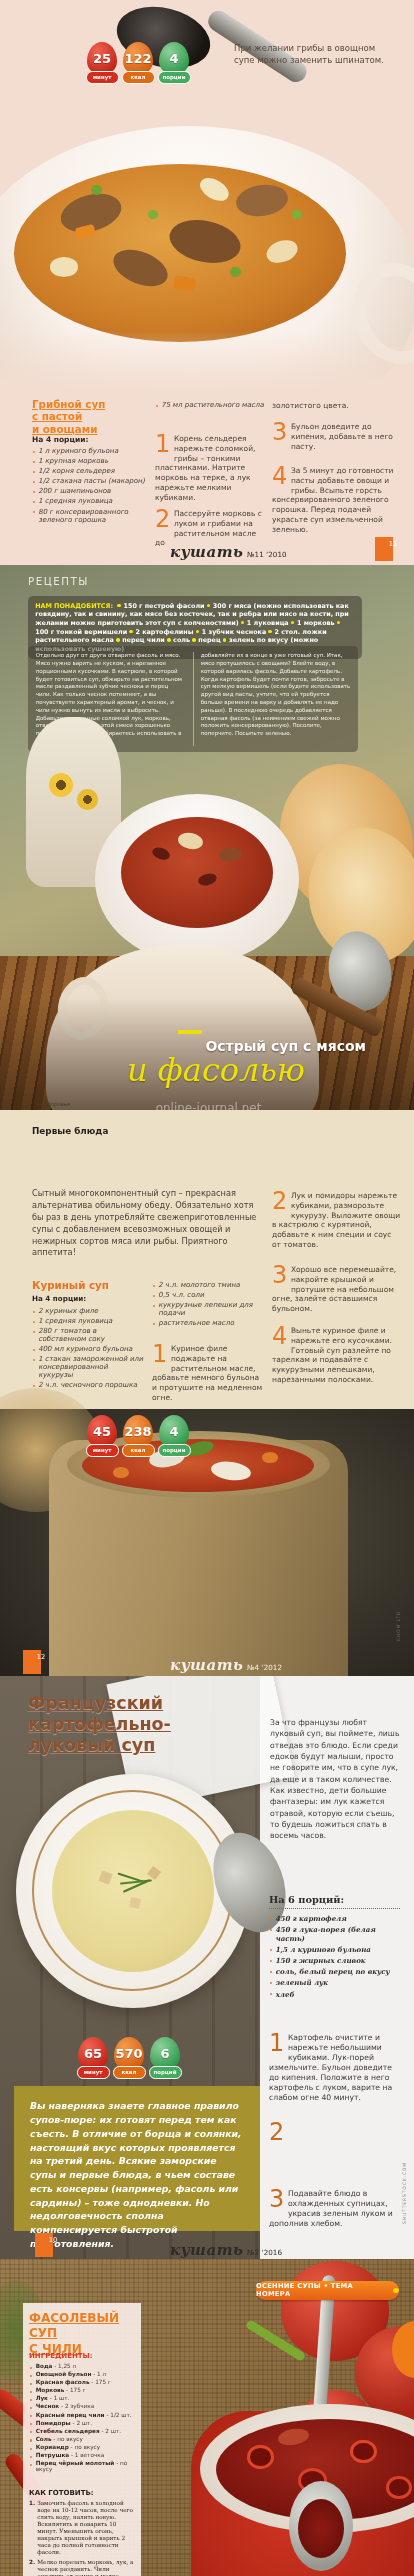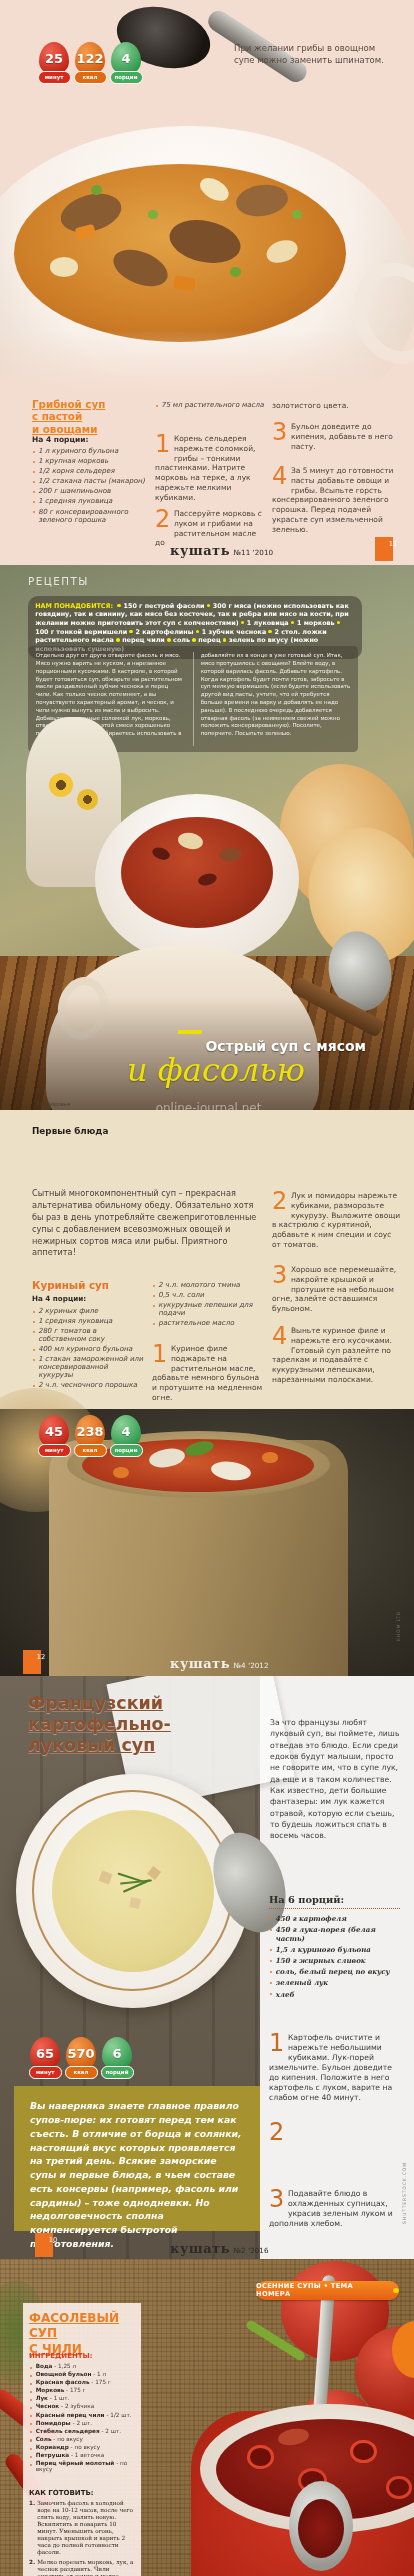--- a/index.html
+++ b/index.html
@@ -2,55 +2,55 @@
 <html style="font-size:8.2px"><head>
 <meta charset="utf-8">
 <style>
   html,body{margin:0;padding:0;background:#777;}
   #canvas{position:relative;width:415px;height:2818px;margin:0 auto;background:#fff;
     font-family:"DejaVu Sans","Liberation Sans",sans-serif;overflow:hidden;}
   .pg{position:absolute;left:0;width:415px;overflow:hidden;}
   .abs{position:absolute;}
   .pre{white-space:pre-line;text-decoration:underline;}
   
-  .egg{position:absolute;width:30px;height:42px;}
+  .egg{position:absolute;width:30px;height:42px;margin-left:48px;}
   .egg-top{position:absolute;top:0;left:0;width:30px;height:33px;border-radius:50% 50% 48% 48%/58% 58% 42% 42%;
     display:flex;align-items:center;justify-content:center;color:#fff;font-size:13px;font-weight:bold;text-shadow:0 0.5px 0.5px rgba(0,0,0,.25);}
   .egg-label{position:absolute;bottom:0;left:-1.5px;right:-1.5px;height:11.3px;border-radius:6.2px;border:1px solid #fff;
     color:#fff;font-size:5.4px;font-weight:bold;display:flex;align-items:center;justify-content:center;}
   .egg.red .egg-top{background:radial-gradient(circle at 35% 28%,#f26352,#c22518 75%);}
   .egg.red .egg-label{background:#d32b1c;}
   .egg.org .egg-top{background:radial-gradient(circle at 35% 28%,#f59a4d,#d55f10 75%);}
   .egg.org .egg-label{background:#e06a12;}
   .egg.grn .egg-top{background:radial-gradient(circle at 35% 28%,#8ed19a,#2f9a4d 75%);}
   .egg.grn .egg-label{background:#45ab5c;}
   
   .step{position:absolute;color:#4a423a;font-size:7.5px;line-height:1.3;}
   .stepnum{float:left;font-size:24px;line-height:.8;color:#e87b28;margin:1px 3.6px 0 0;font-weight:400;}
   ul.bl{list-style:none;margin:0;padding:0;}
   ul.bl li{position:relative;padding-left:6.7px;margin-bottom:2.1px;}
   ul.bl li::before{content:"";position:absolute;left:0.5px;top:3.6px;width:2.1px;height:2.1px;border-radius:50%;background:#e87b28;}
   
   .stamp{position:absolute;font-family:"DejaVu Serif","Liberation Serif",serif;color:#2e2a26;}
-  .stamp .mag{font-weight:bold;font-size:13px;letter-spacing:0.5px;}
+  .stamp .mag{font-weight:bold;font-size:15px;letter-spacing:0.5px;font-style:italic;}
   .stamp .iss{font-family:"DejaVu Sans",sans-serif;font-size:7.2px;margin-left:3.6px;}
   .pagebox{position:absolute;width:14px;height:24px;background:#ee7122;color:#fff;font-size:6.7px;
     display:flex;justify-content:center;padding-top:3.1px;box-sizing:border-box;padding-left:18px;}
   .vtext{position:absolute;transform:rotate(-90deg);transform-origin:left top;font-size:4.6px;letter-spacing:0.8px;color:#8b8b85;white-space:nowrap;}
   
   .pg1{top:0;height:565px;background:#f3ddd0;}
   .p1-tip{left:234px;top:42px;width:160px;font-size:8.5px;color:#5c4a40;line-height:1.45;}
   .p1-title{left:32px;top:398px;width:118px;font-size:10.3px;font-weight:bold;color:#f08222;line-height:1.2;}
   .p1-serv{left:32px;top:435px;font-size:7.5px;font-weight:bold;color:#2f2a26;}
   .p1-ing{left:32px;top:447px;width:116px;font-size:7px;font-style:italic;color:#4a423a;}
   .p1-ing75{left:155px;top:401px;width:111px;font-size:7px;font-style:italic;color:#4a423a;}
   
   .pg2{top:565px;height:545px;background:linear-gradient(160deg,#7c8264 0%,#9aa07e 28%,#b3ab7c 52%,#8e8a64 78%,#6d7355 100%);}
   .p2-head{left:28px;top:9.8px;font-size:10.3px;letter-spacing:1.5px;color:#e8e8e2;}
-  .p2-needs{left:28px;top:31px;width:334px;background:rgba(66,60,50,.58);border-radius:10px;padding:5.7px 7.2px;
+  .p2-needs{left:28px;top:31px;width:334px;background:rgba(66,60,50,.58);border-radius:5px;padding:5.7px 7.2px;
     box-sizing:border-box;color:#fff;font-size:6.4px;font-weight:bold;line-height:1.35;}
   .p2-needs .lab{color:#f4e800;}
   .ni{display:inline;}
   .ni::before{content:"";display:inline-block;width:3.6px;height:3.6px;border-radius:50%;background:#f4e800;margin:0 2.6px 0.5px 2.1px;}
   .p2-cols{left:28px;top:81px;width:330px;background:rgba(66,60,50,.5);border-radius:4.6px;padding:6.2px 7.7px;
     box-sizing:border-box;color:#f4f2ee;font-size:5.5px;line-height:1.42;display:flex;gap:0;}
   .p2-cols .c{width:50%;}
   .p2-cols .c:first-child{border-right:0.5px solid rgba(255,255,255,.45);padding-right:7.2px;}
   .p2-cols .c:last-child{padding-left:7.2px;}
   .p2-dash{left:178px;top:465px;width:24px;height:3.6px;background:#ecdf00;}

